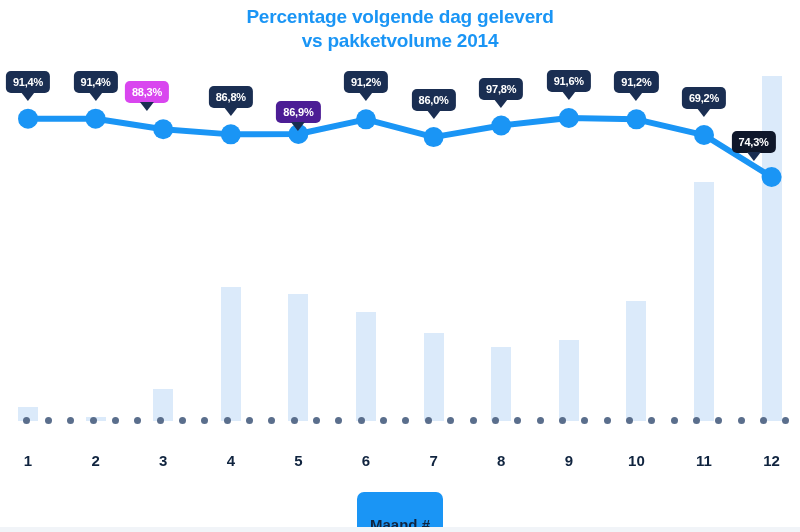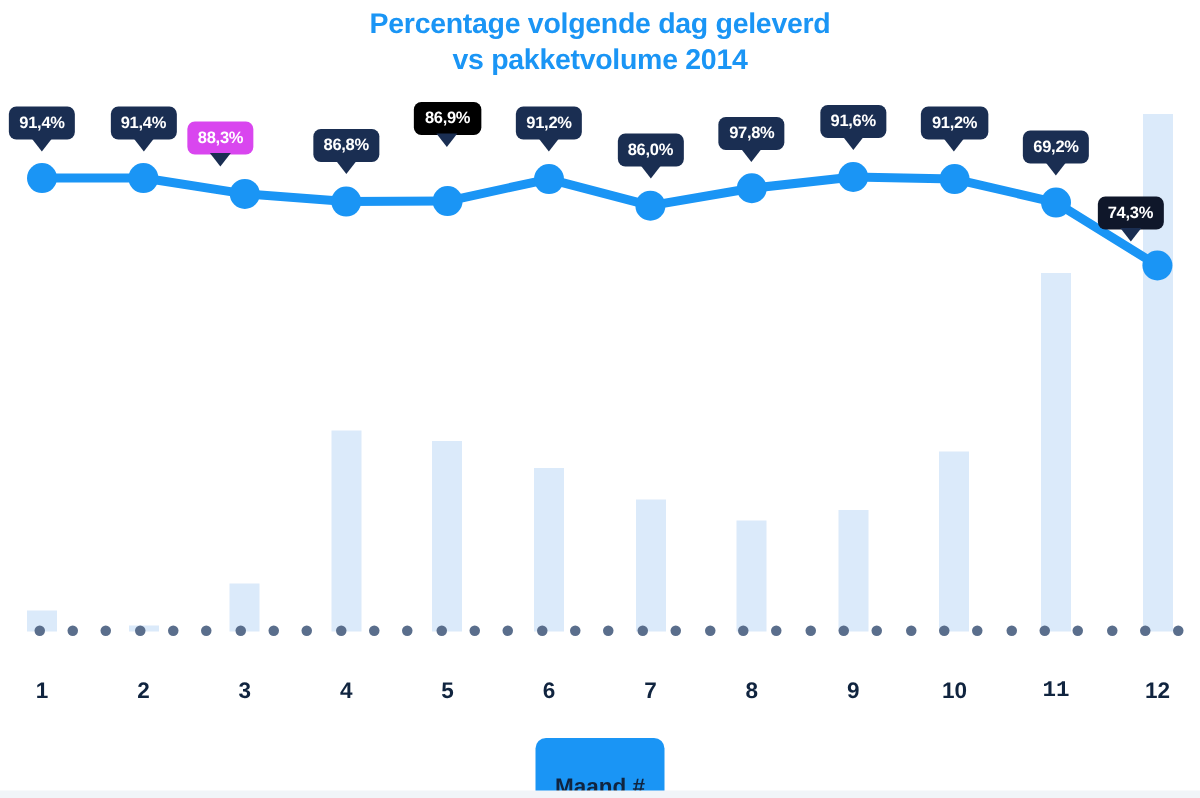--- a/index.html
+++ b/index.html
@@ -223,21 +223,21 @@
         <circle cx="568.80" cy="63.00" r="10" fill="#1a95f5"></circle>
         <circle cx="636.40" cy="64.36" r="10" fill="#1a95f5"></circle>
         <circle cx="704.00" cy="80.05" r="10" fill="#1a95f5"></circle>
         <circle cx="771.60" cy="122.00" r="10" fill="#1a95f5"></circle>
       </svg>
     <div id="callouts-layer">
         <div class="callout" style="background: rgb(26, 46, 82); color: rgb(255, 255, 255); left: 28px; top: 15.6821px;">91,4%</div>
         <div class="callout" style="background: rgb(26, 46, 82); color: rgb(255, 255, 255); left: 95.6px; top: 15.6821px;">91,4%</div>
         <div class="callout" style="background: #d946ef; color: rgb(255, 255, 255); left: 147px; top: 26.2543px;">88,3%</div>
         <div class="callout" style="background: rgb(26, 46, 82); color: rgb(255, 255, 255); left: 230.8px; top: 31.3699px;">86,8%</div>
-        <div class="callout" style="background: #000000; color: rgb(255, 255, 255); left: 298.4px; top: 13px;">86,9%</div>
+        <div class="callout" style="background: #4c1d95; color: rgb(255, 255, 255); left: 298.4px; top: 46px;">86,9%</div>
         <div class="callout" style="background: rgb(26, 46, 82); color: rgb(255, 255, 255); left: 366px; top: 16.3642px;">91,2%</div>
         <div class="callout" style="background: rgb(26, 46, 82); color: rgb(255, 255, 255); left: 433.6px; top: 34.0983px;">86,0%</div>
         <div class="callout" style="background: rgb(26, 46, 82); color: rgb(255, 255, 255); left: 501.2px; top: 22.5029px;">97,8%</div>
         <div class="callout" style="background: rgb(26, 46, 82); color: rgb(255, 255, 255); left: 568.8px; top: 15px;">91,6%</div>
         <div class="callout" style="background: rgb(26, 46, 82); color: rgb(255, 255, 255); left: 636.4px; top: 16.3642px;">91,2%</div>
         <div class="callout" style="background: rgb(26, 46, 82); color: rgb(255, 255, 255); left: 704px; top: 32.052px;">69,2%</div>
         <div class="callout" style="background: #0f172a; color: rgb(255, 255, 255); left: 771.6px; top: 76px; margin-left: -18px;">74,3%</div>
       </div>
   </div>
 
@@ -245,21 +245,21 @@
       <div class="x-tick" style="left: 28px;">1</div>
       <div class="x-tick" style="left: 95.6px;">2</div>
       <div class="x-tick" style="left: 163.2px;">3</div>
       <div class="x-tick" style="left: 230.8px;">4</div>
       <div class="x-tick" style="left: 298.4px;">5</div>
       <div class="x-tick" style="left: 366px;">6</div>
       <div class="x-tick" style="left: 433.6px;">7</div>
       <div class="x-tick" style="left: 501.2px;">8</div>
       <div class="x-tick" style="left: 568.8px;">9</div>
       <div class="x-tick" style="left: 636.4px;">10</div>
-      <div class="x-tick" style="left: 704px; font-family: Liberation Mono, monospace;">11</div>
+      <div class="x-tick" style="left: 704px;">11</div>
       <div class="x-tick" style="left: 771.6px;">12</div>
     </div>
 
   <div class="axis-title-wrap">
     <span class="axis-title-badge">Maand #</span>
   </div>
 
   <div class="bottom-strip"></div>
 </div>
 

